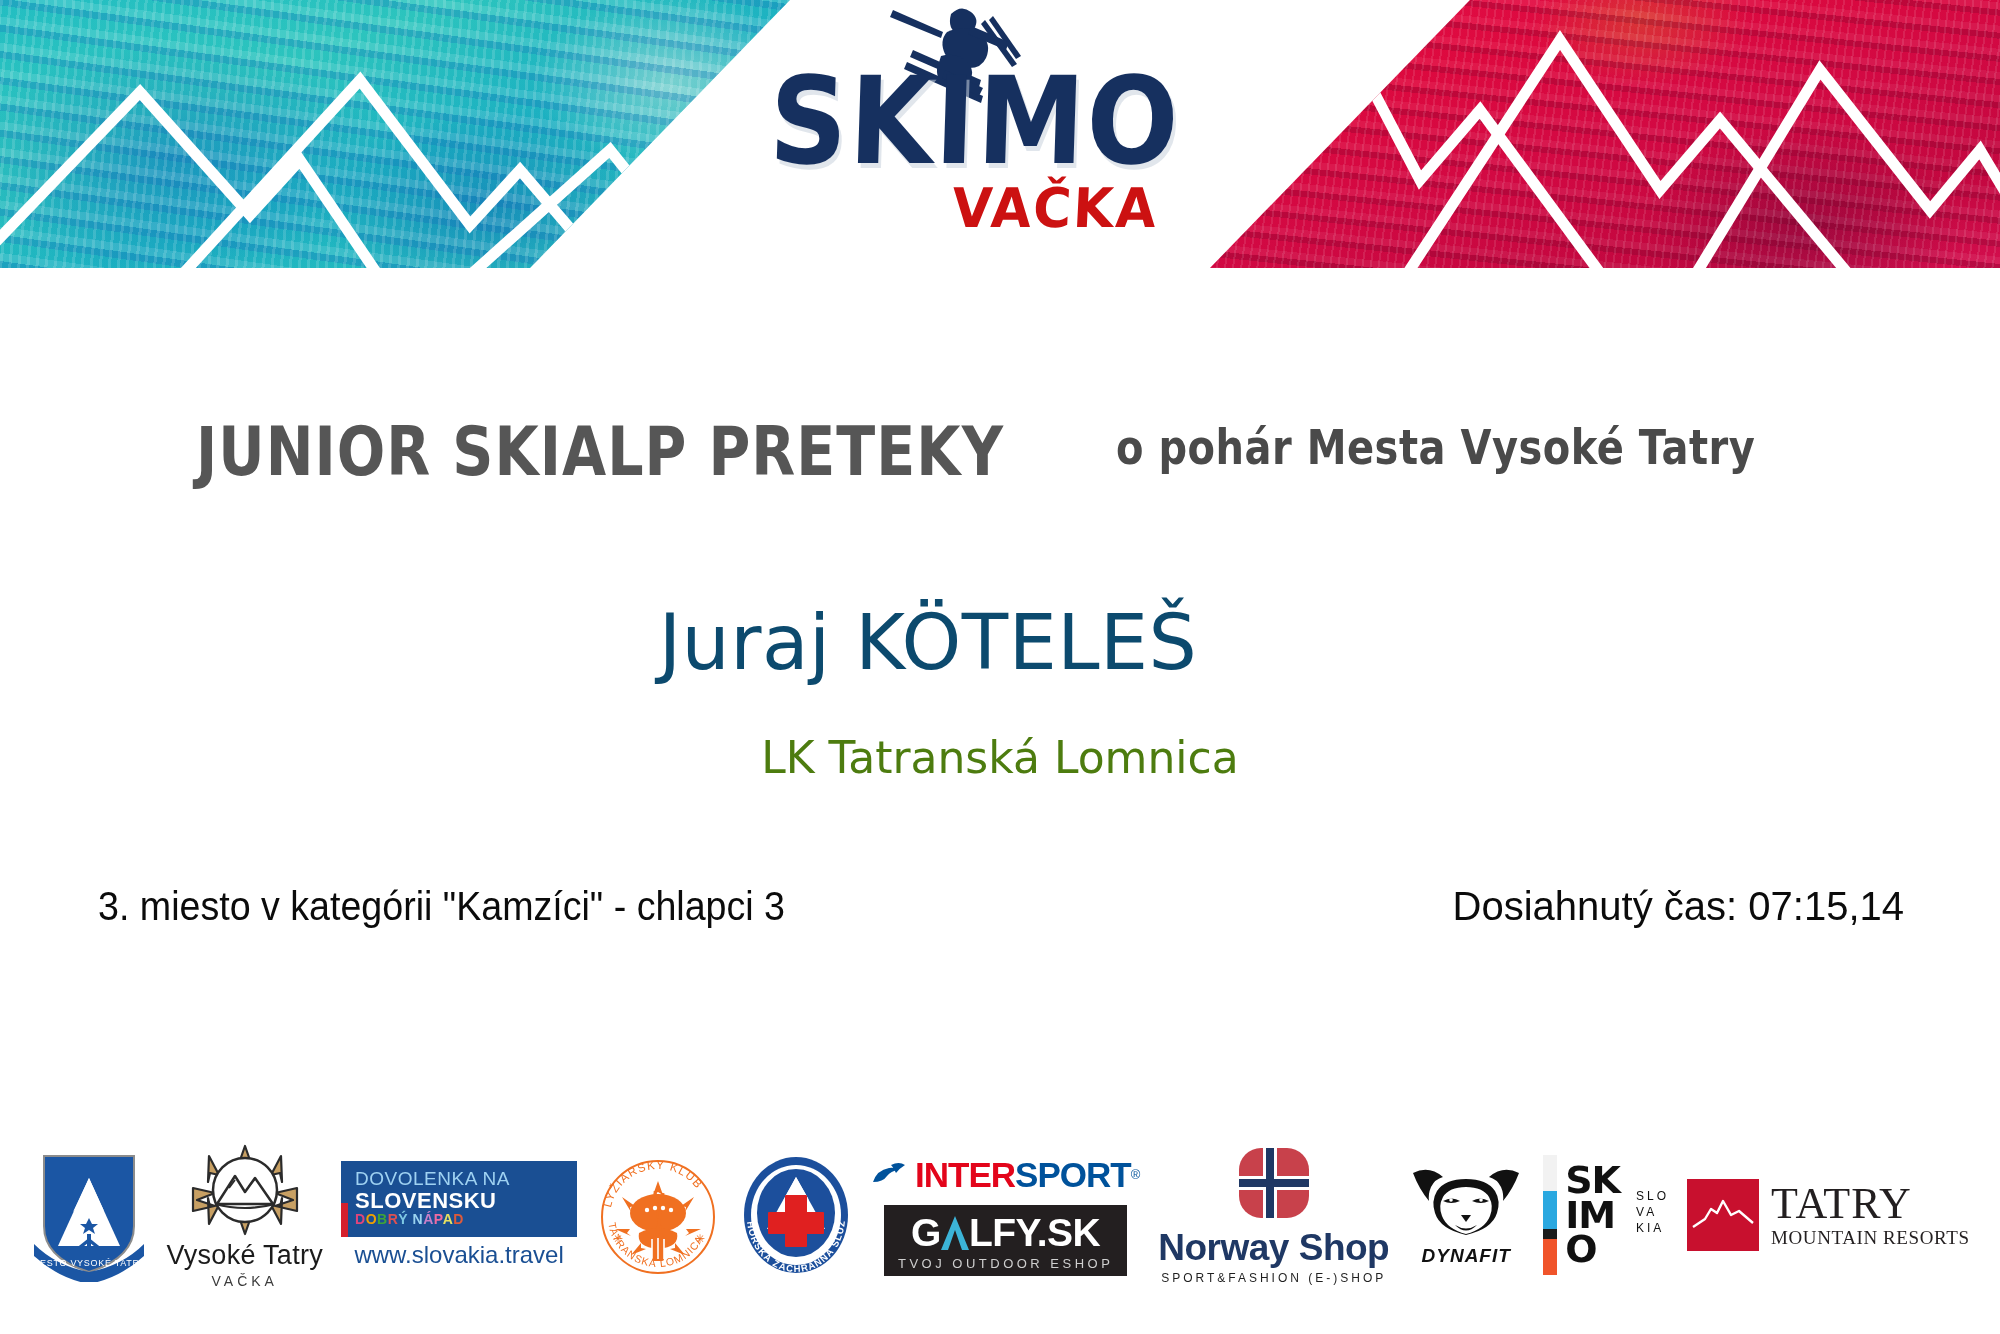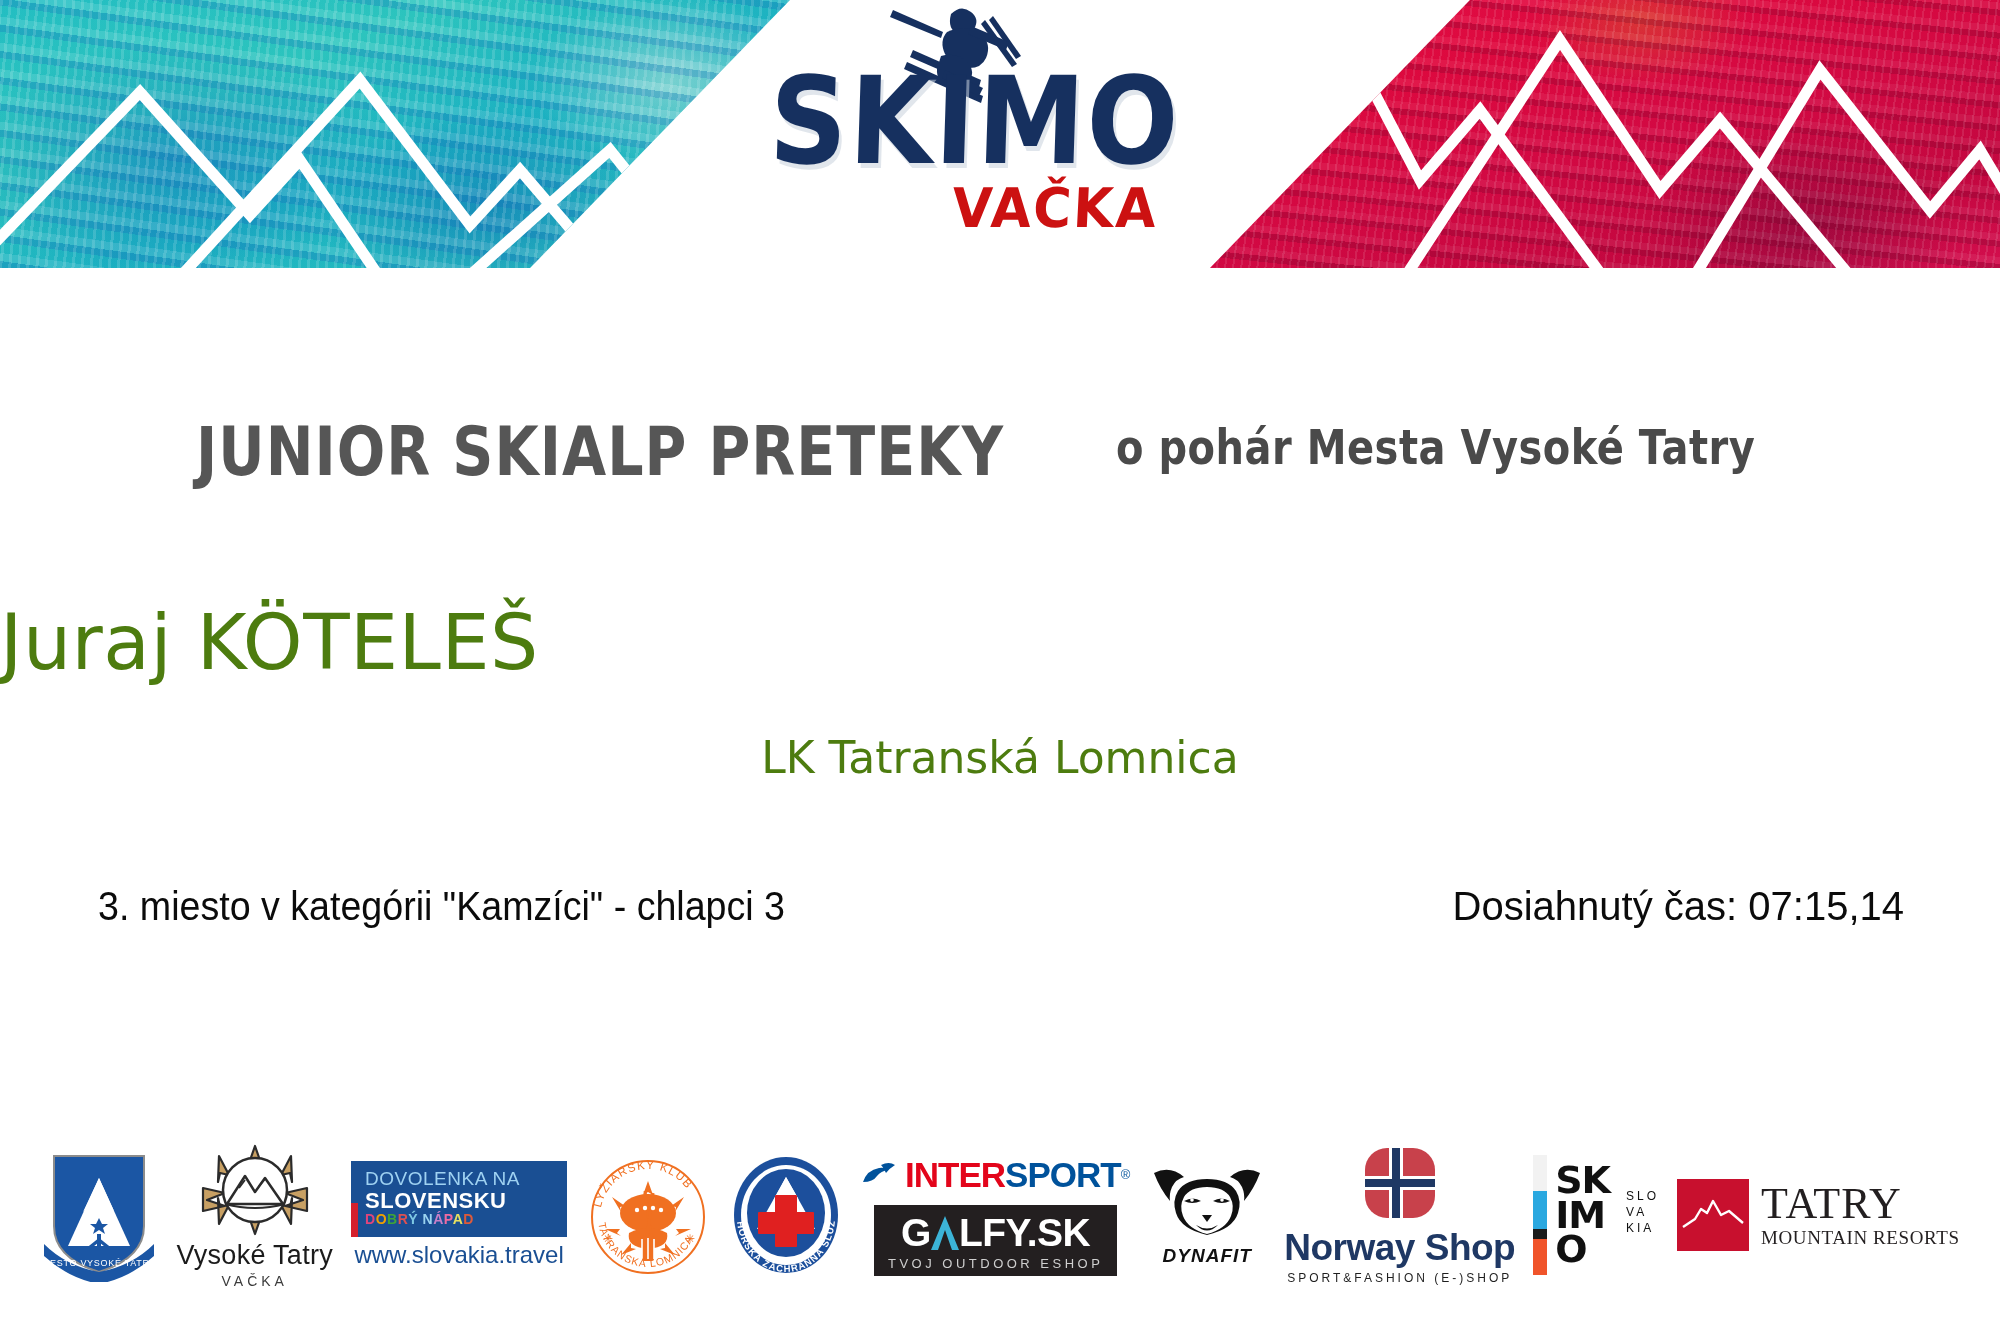--- a/index.html
+++ b/index.html
@@ -89,26 +89,26 @@
     letter-spacing:0.5px;
     color:#4a4a4a;
     transform:scaleY(1.18);
     transform-origin:left top;
     white-space:nowrap;
   }
 
   
   .athlete-name{
     position:absolute;left:0;top:598px;width:1856px;
-    text-align:left;
+    text-align:center;
     font-family:"DejaVu Sans", sans-serif;
     font-weight:normal;
     font-size:76px;
     letter-spacing:0.5px;
-    color:#4d7c0f;
+    color:#0c4a6e;
   }
   .athlete-club{
     position:absolute;left:0;top:732px;width:2000px;
     text-align:center;
     font-family:"DejaVu Sans", sans-serif;
     font-weight:normal;
     font-size:44px;
     color:#4d7c0f;
   }
 
@@ -134,21 +134,21 @@
   
   .sponsors{
     position:absolute;left:0;bottom:24px;width:2000px;height:190px;
     display:flex;align-items:center;justify-content:center;gap:18px;
   }
   .sp{position:relative;display:flex;flex-direction:column;align-items:center;justify-content:center;}
   
   .vt-text{font-family:"Liberation Sans",sans-serif;font-size:27px;color:#1b1b1b;margin-top:2px;letter-spacing:.3px;}
   .vt-sub{font-family:"Liberation Sans",sans-serif;font-size:14px;color:#3b3b3b;letter-spacing:4px;margin-top:2px;}
   
-  .st-box{width:216px;background:#1a4f93;padding:8px 10px 9px 14px;box-sizing:border-box;position:relative;}
+  .st-box{width:236px;background:#1a4f93;padding:8px 10px 9px 14px;box-sizing:border-box;position:relative;}
   .st-box:before{content:"";position:absolute;left:0;top:0;width:7px;height:55%;background:#1a4f93;}
   .st-box:after{content:"";position:absolute;left:0;bottom:0;width:7px;height:45%;background:#d4202c;}
   .st-l1{font-family:"Liberation Sans",sans-serif;font-size:19px;color:#9fd2f2;letter-spacing:.5px;line-height:1.05;}
   .st-l2{font-family:"Liberation Sans",sans-serif;font-size:22px;color:#ffffff;letter-spacing:.5px;line-height:1.05;font-weight:bold;}
   .st-l3{font-size:14px;letter-spacing:.5px;line-height:1.1;font-family:"Liberation Sans",sans-serif;font-weight:bold;}
   .st-url{font-family:"Liberation Sans",sans-serif;font-size:24px;color:#1a4f93;margin-top:4px;}
   
   .is-word{font-family:"Liberation Sans",sans-serif;font-weight:bold;font-size:35px;letter-spacing:-1px;}
   .galfy-box{background:#231f20;padding:6px 14px 5px 14px;display:flex;flex-direction:column;align-items:center;margin-top:10px;}
   .galfy-word{font-family:"Liberation Sans",sans-serif;font-weight:bold;font-size:39px;color:#ffffff;letter-spacing:-0.5px;display:flex;align-items:center;}
@@ -353,47 +353,47 @@
           <svg width="30" height="38" viewBox="0 0 30 38" style="margin:0 -1px;">
             <path d="M15 2 L29 36 L22 36 L15 16 L8 36 L1 36 Z" fill="#3cb4d8"></path>
           </svg>
           <span>LFY.SK</span>
         </div>
         <div class="galfy-tag">TVOJ OUTDOOR ESHOP</div>
       </div>
     </div>
 
     <div class="sp">
+      <svg width="82" height="78" viewBox="0 0 82 78">
+        <rect x="6" y="2" width="70" height="70" rx="22" fill="#c8414b"></rect>
+        <path d="M30 2 h14 v70 h-14 Z" fill="#ffffff"></path>
+        <path d="M6 30 h70 v14 h-70 Z" fill="#ffffff"></path>
+        <path d="M33 2 h8 v70 h-8 Z" fill="#1f3864"></path>
+        <path d="M6 33 h70 v8 h-70 Z" fill="#1f3864"></path>
+      </svg>
+      <div class="nw-word">Norway Shop</div>
+      <div class="nw-tag">SPORT&amp;FASHION (E-)SHOP</div>
+    </div>
+
+    <div class="sp">
       <svg width="118" height="78" viewBox="0 0 118 78">
         <g fill="#111111">
           <path d="M6 10 q16 -8 30 4 q-8 2 -12 10 q-3 7 -2 14 q-10 -12 -16 -28 Z"></path>
           <path d="M112 10 q-16 -8 -30 4 q8 2 12 10 q3 7 2 14 q10 -12 16 -28 Z"></path>
           <path d="M30 28 q8 -12 29 -12 q21 0 29 12 q6 10 2 22 q-5 16 -31 22 q-26 -6 -31 -22 q-4 -12 2 -22 Z
                    M59 24 q-17 0 -23 10 q-5 9 -1 19 q5 13 24 18 q19 -5 24 -18 q4 -10 -1 -19 q-6 -10 -23 -10 Z"></path>
           <path d="M36 38 q9 -5 17 0 q-9 4 -17 0 Z"></path>
           <path d="M82 38 q-9 -5 -17 0 q9 4 17 0 Z"></path>
           <path d="M54 52 h10 l-5 7 Z"></path>
           <path d="M48 62 q11 7 22 0 q-11 11 -22 0 Z"></path>
         </g>
         <circle cx="44" cy="37" r="1.8" fill="#fff"></circle>
         <circle cx="74" cy="37" r="1.8" fill="#fff"></circle>
       </svg>
       <div class="df-word">DYNAFIT</div>
-    </div>
-
-    <div class="sp">
-      <svg width="82" height="78" viewBox="0 0 82 78">
-        <rect x="6" y="2" width="70" height="70" rx="22" fill="#c8414b"></rect>
-        <path d="M30 2 h14 v70 h-14 Z" fill="#ffffff"></path>
-        <path d="M6 30 h70 v14 h-70 Z" fill="#ffffff"></path>
-        <path d="M33 2 h8 v70 h-8 Z" fill="#1f3864"></path>
-        <path d="M6 33 h70 v8 h-70 Z" fill="#1f3864"></path>
-      </svg>
-      <div class="nw-word">Norway Shop</div>
-      <div class="nw-tag">SPORT&amp;FASHION (E-)SHOP</div>
     </div>
 
     <div class="sp">
       <div class="skimo-sk">
         <div class="sk-bar"></div>
         <div class="sk-stack">
           <div class="sk-row">SK</div>
           <div class="sk-row">IM</div>
           <div class="sk-row">O</div>
         </div>

